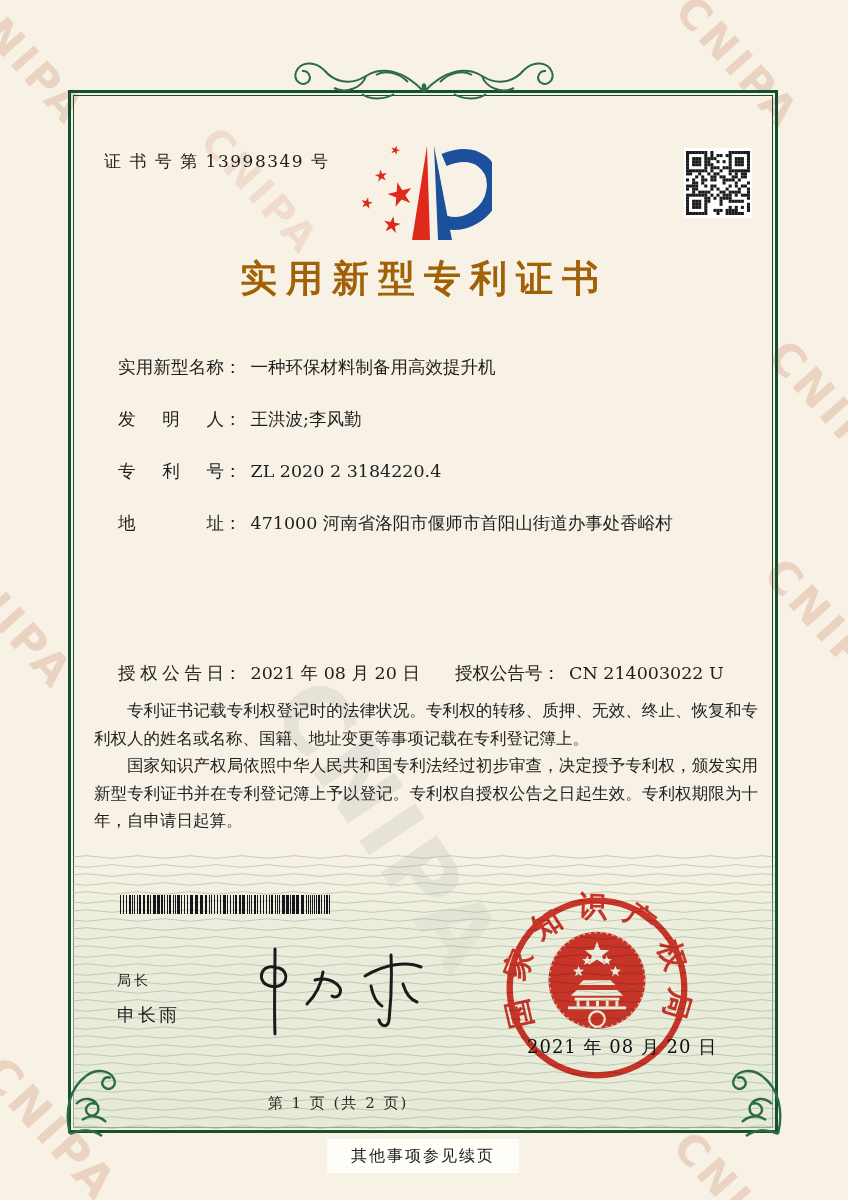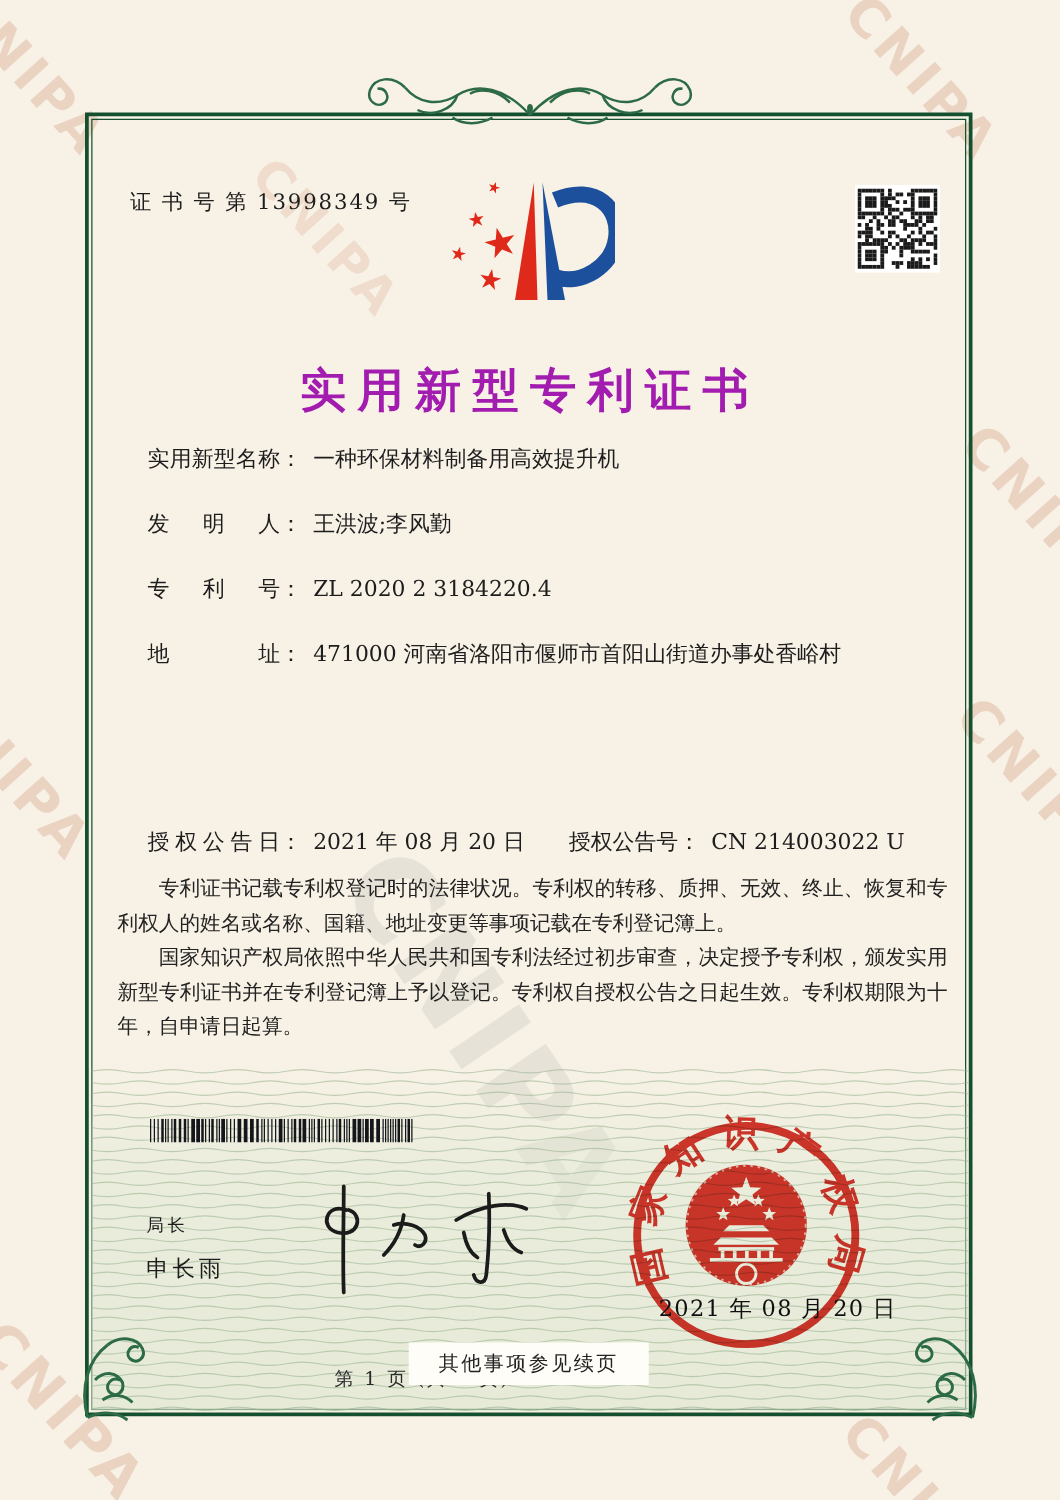--- a/index.html
+++ b/index.html
@@ -27,21 +27,21 @@
     background:linear-gradient(180deg, rgba(228,236,219,0) 0%, rgba(223,232,211,0.5) 30%, rgba(219,229,206,0.62) 100%);
   }
   #waves{position:absolute;left:73px;top:853px;z-index:1;}
   
   .cert-number{position:absolute;left:104px;top:150px;font-size:17px;letter-spacing:1.5px;z-index:3;}
   .logo{position:absolute;left:352px;top:140px;width:140px;height:108px;z-index:3;}
   .logo .star{position:absolute;color:#df2a1b;font-family:"DejaVu Sans",sans-serif;line-height:1;}
   .qr{position:absolute;left:684px;top:148px;width:64px;height:66px;background:#fff;padding:2px;z-index:3;}
   .title{
     position:absolute;left:0;top:254px;width:848px;text-align:center;z-index:3;
-    font-size:37px;font-weight:bold;letter-spacing:9px;color:#a21caf;margin-top:34px;
+    font-size:37px;font-weight:bold;letter-spacing:9px;color:#a16207;
   }
   
   .fields{position:absolute;left:118px;top:355px;width:620px;z-index:3;}
   .field-row{height:24px;margin-bottom:28px;font-size:17.5px;white-space:nowrap;}
   .flabel{display:inline-block;width:106px;text-align:justify;text-align-last:justify;vertical-align:top;}
   .fcolon{display:inline-block;}
   .fvalue{display:inline-block;margin-left:9px;}
   .grant-row{position:absolute;left:118px;top:661px;width:620px;font-size:17.5px;z-index:3;white-space:nowrap;}
   .grant-second{position:absolute;left:337px;top:0;}
   
@@ -49,21 +49,21 @@
   .paras p{margin:0;text-indent:2em;font-size:16.5px;line-height:27.5px;text-align:justify;color:#222;}
   
   #barcode{position:absolute;left:120px;top:895px;z-index:3;}
   .signer-title{position:absolute;left:117px;top:972px;font-size:14px;letter-spacing:3px;z-index:3;}
   .signer-name{position:absolute;left:117px;top:1003px;font-size:18px;letter-spacing:3px;z-index:3;}
   .signature{position:absolute;left:243px;top:944px;z-index:3;}
   .seal{position:absolute;left:500px;top:891px;z-index:4;opacity:0.93;mix-blend-mode:multiply;}
   .seal-date{position:absolute;left:527px;top:1035px;font-size:18px;letter-spacing:1px;color:#101010;z-index:5;white-space:nowrap;}
   .page-footer{position:absolute;left:0;top:1094px;width:676px;text-align:center;font-size:15px;letter-spacing:2px;color:#2a2a2a;z-index:3;}
   .cont-note{
-    position:absolute;left:327px;top:1074px;width:192px;height:34px;z-index:3;
+    position:absolute;left:327px;top:1139px;width:192px;height:34px;z-index:3;
     background:#fffdf8;text-align:center;line-height:34px;font-size:16px;letter-spacing:2px;color:#222;
   }
   .ornament{position:absolute;z-index:2;}
 </style>
 </head>
 <body>
 
 <span class="wm" style="left:-12px;top:-18px;font-size:42px;">CNIPA</span>
 <span class="wm" style="left:226px;top:118px;font-size:40px;color:rgba(220,168,146,0.3);">CNIPA</span>
 <span class="wm" style="left:702px;top:-14px;font-size:42px;">CNIPA</span>

